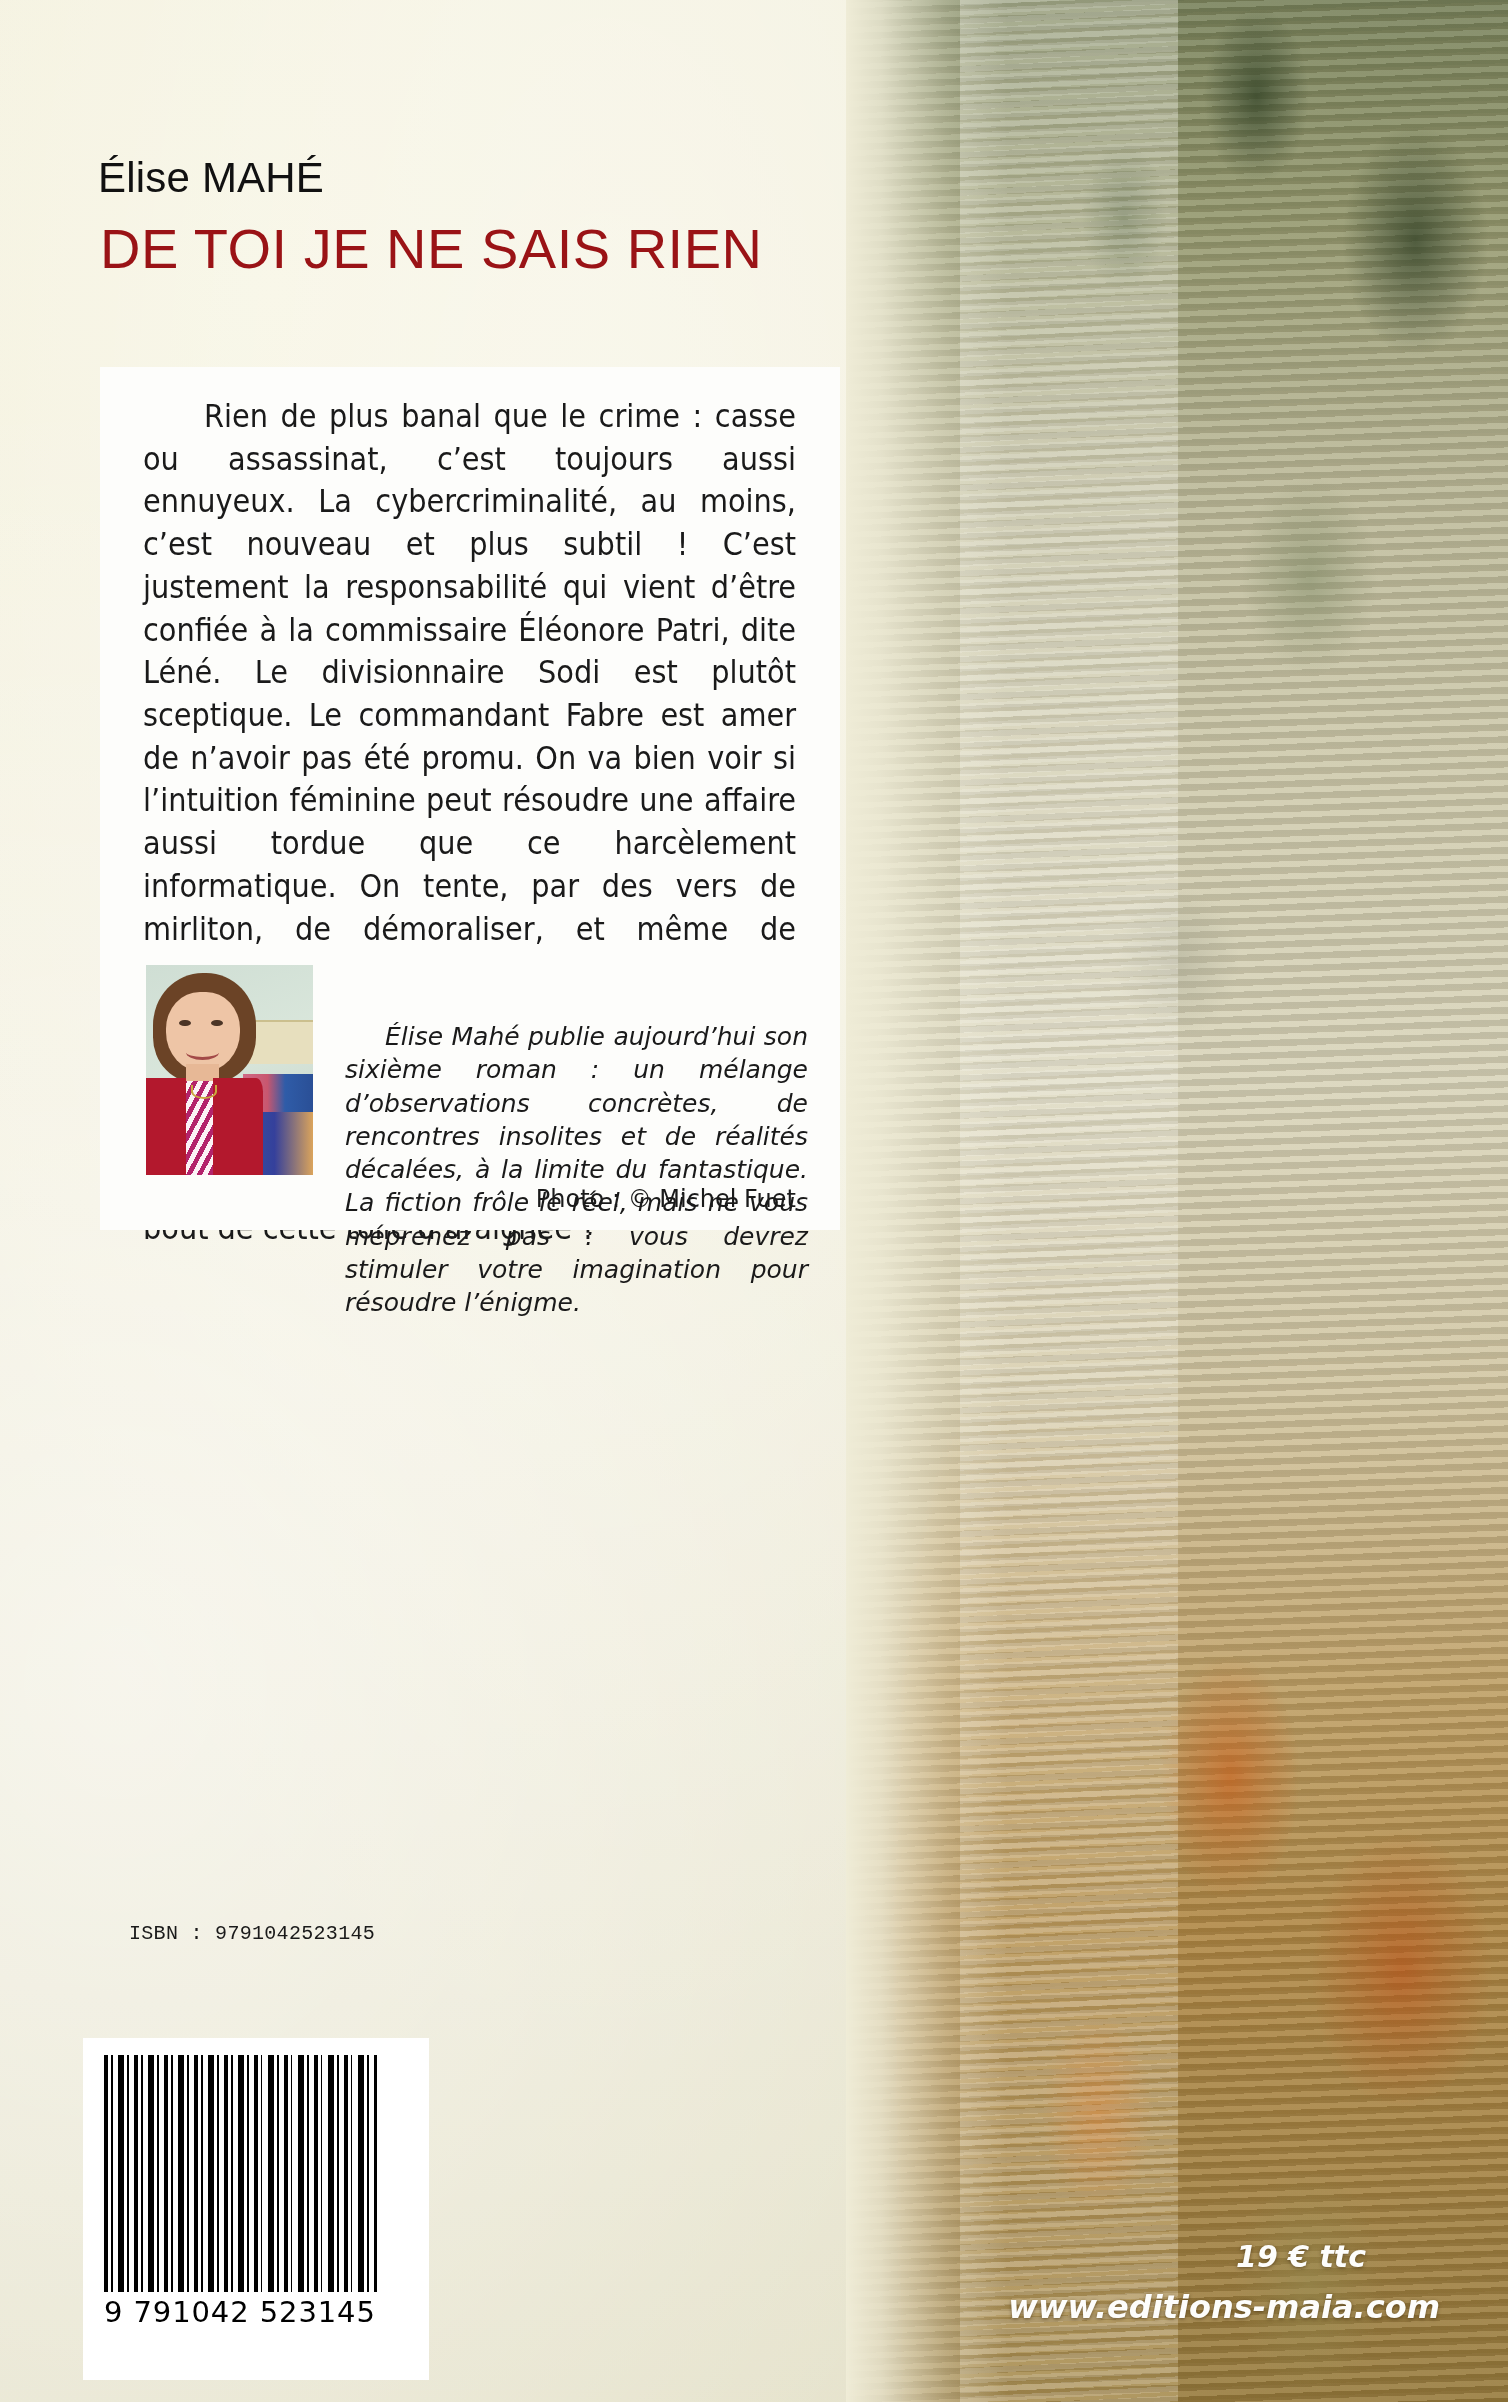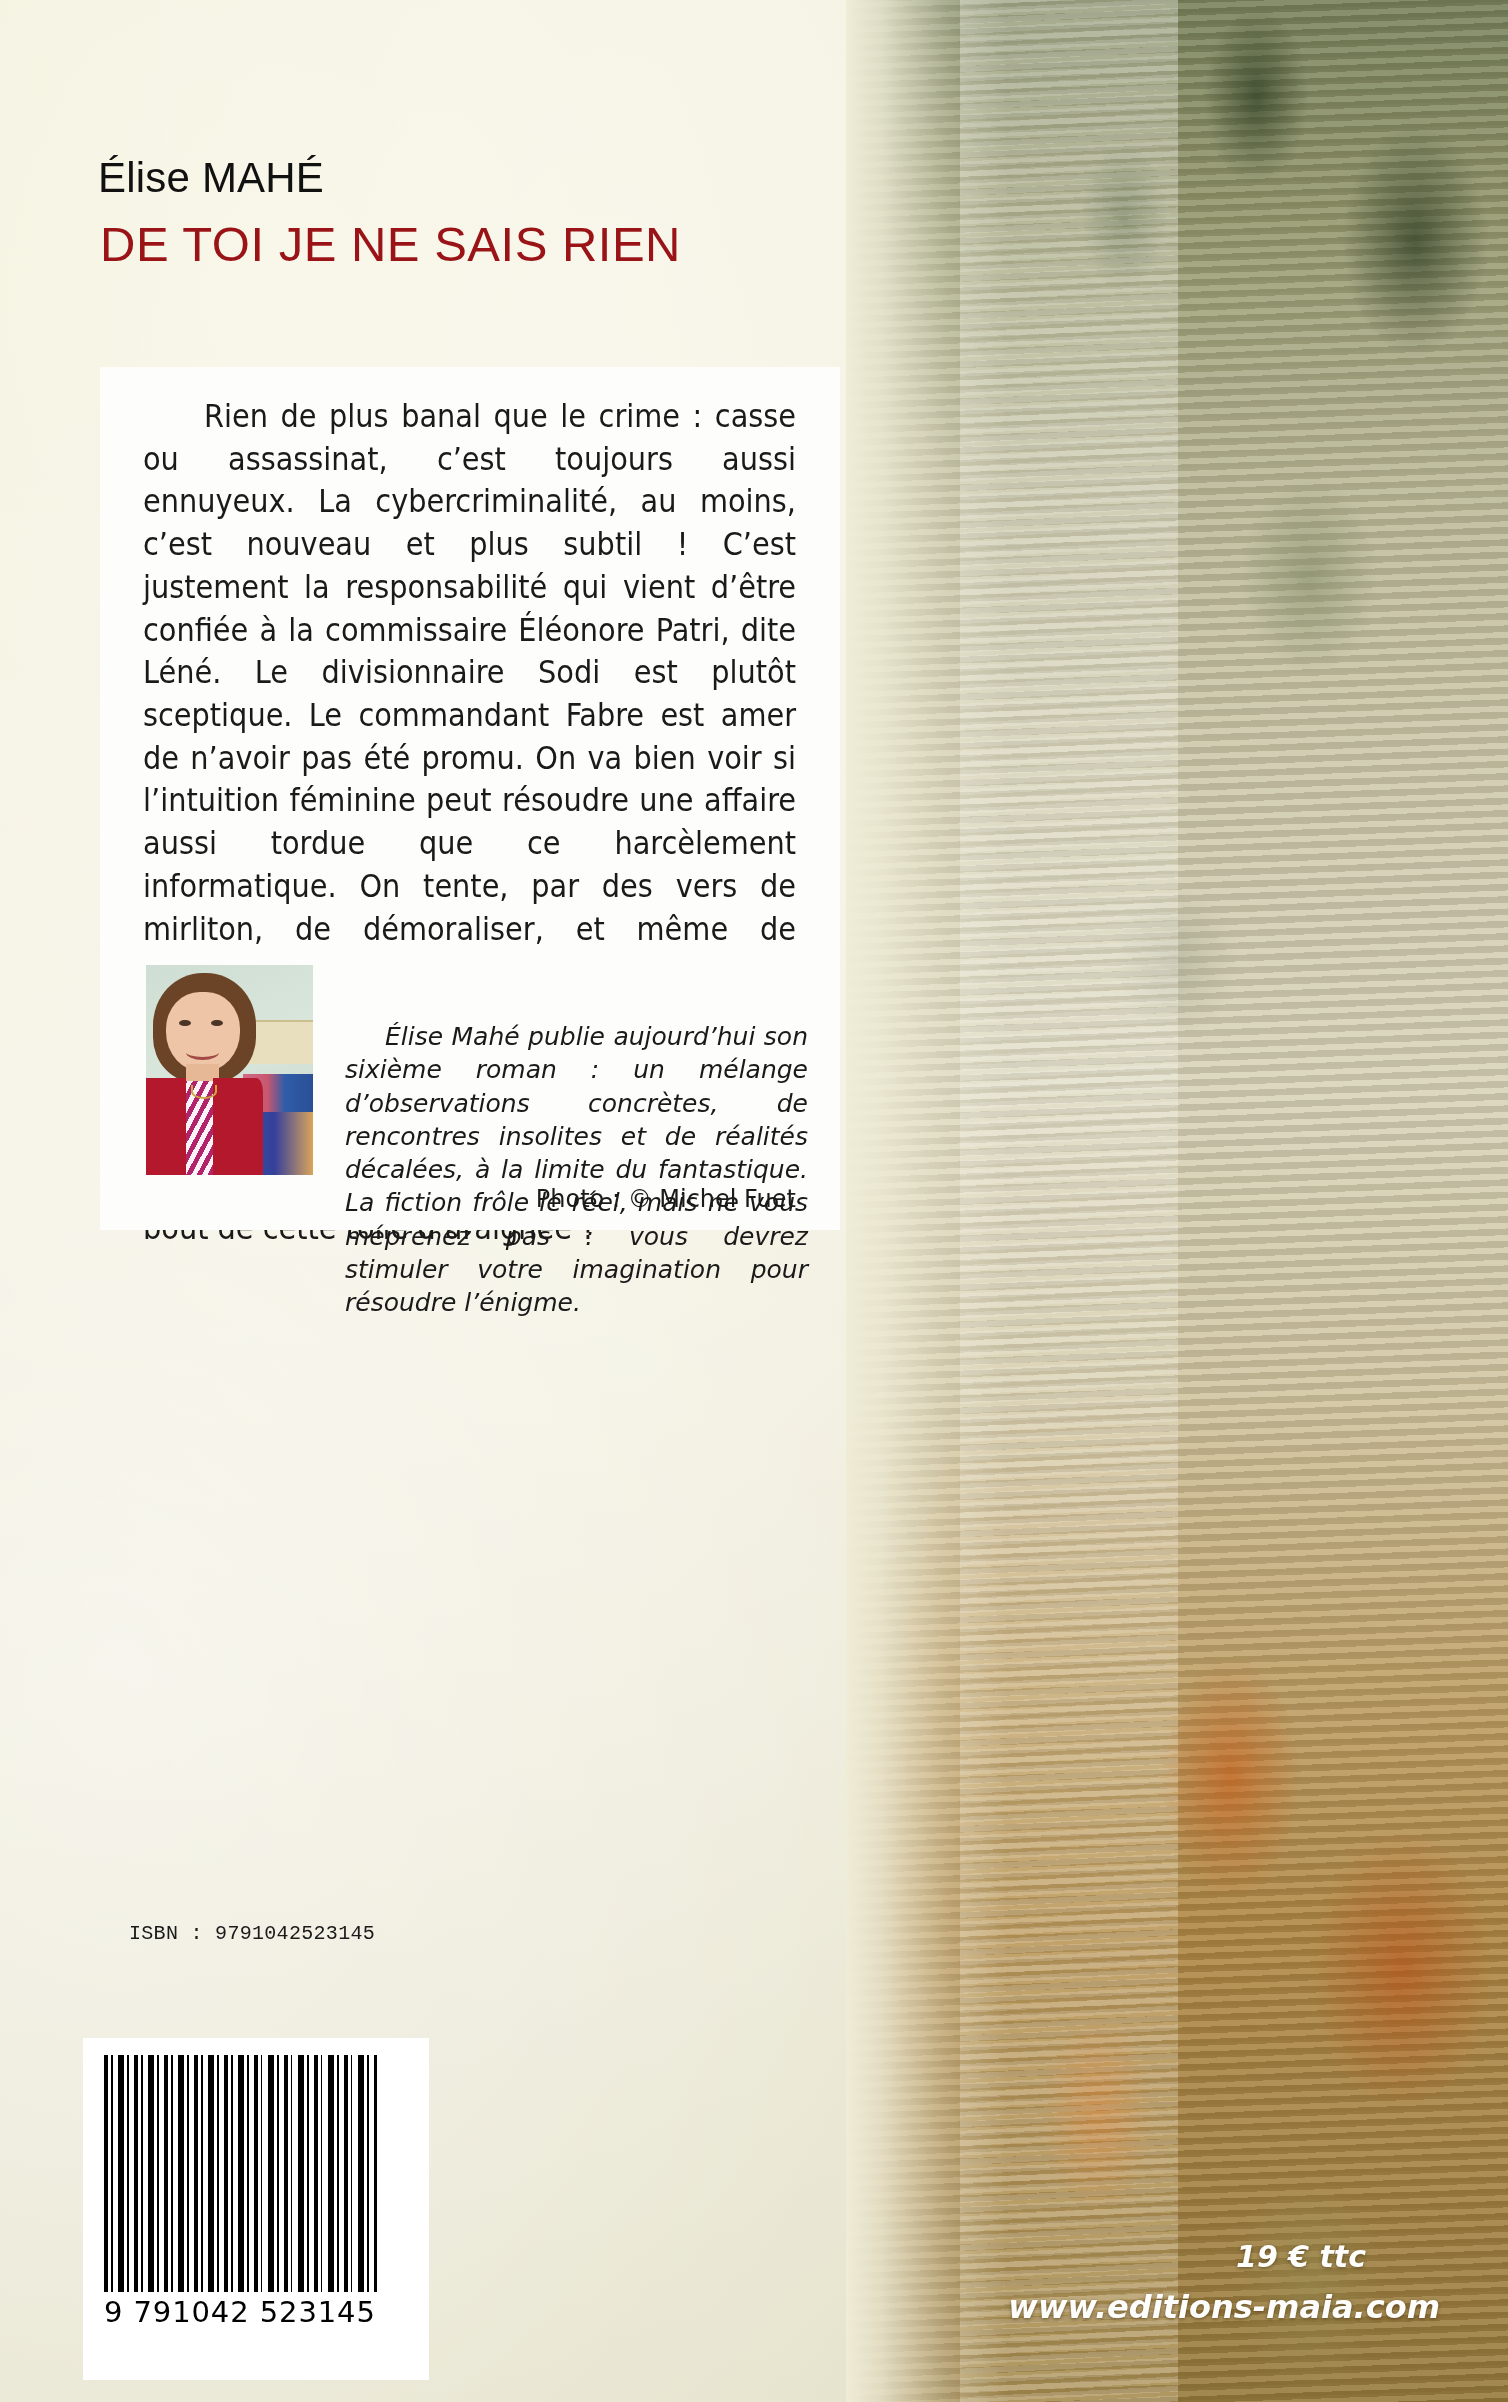--- a/index.html
+++ b/index.html
@@ -104,21 +104,21 @@
     top: 154px;
     font-size: 42px;
     letter-spacing: 0.2px;
     color: #111111;
     font-weight: 400;
   }
   .book-title {
     position: absolute;
     left: 100px;
     top: 216px;
-    font-size: 49px;
+    font-size: 56px;
     letter-spacing: 0.5px;
     color: #9a1316;
     font-weight: 400;
   }
 
   
   .blurb-panel {
     position: absolute;
     left: 100px;
     top: 367px;

